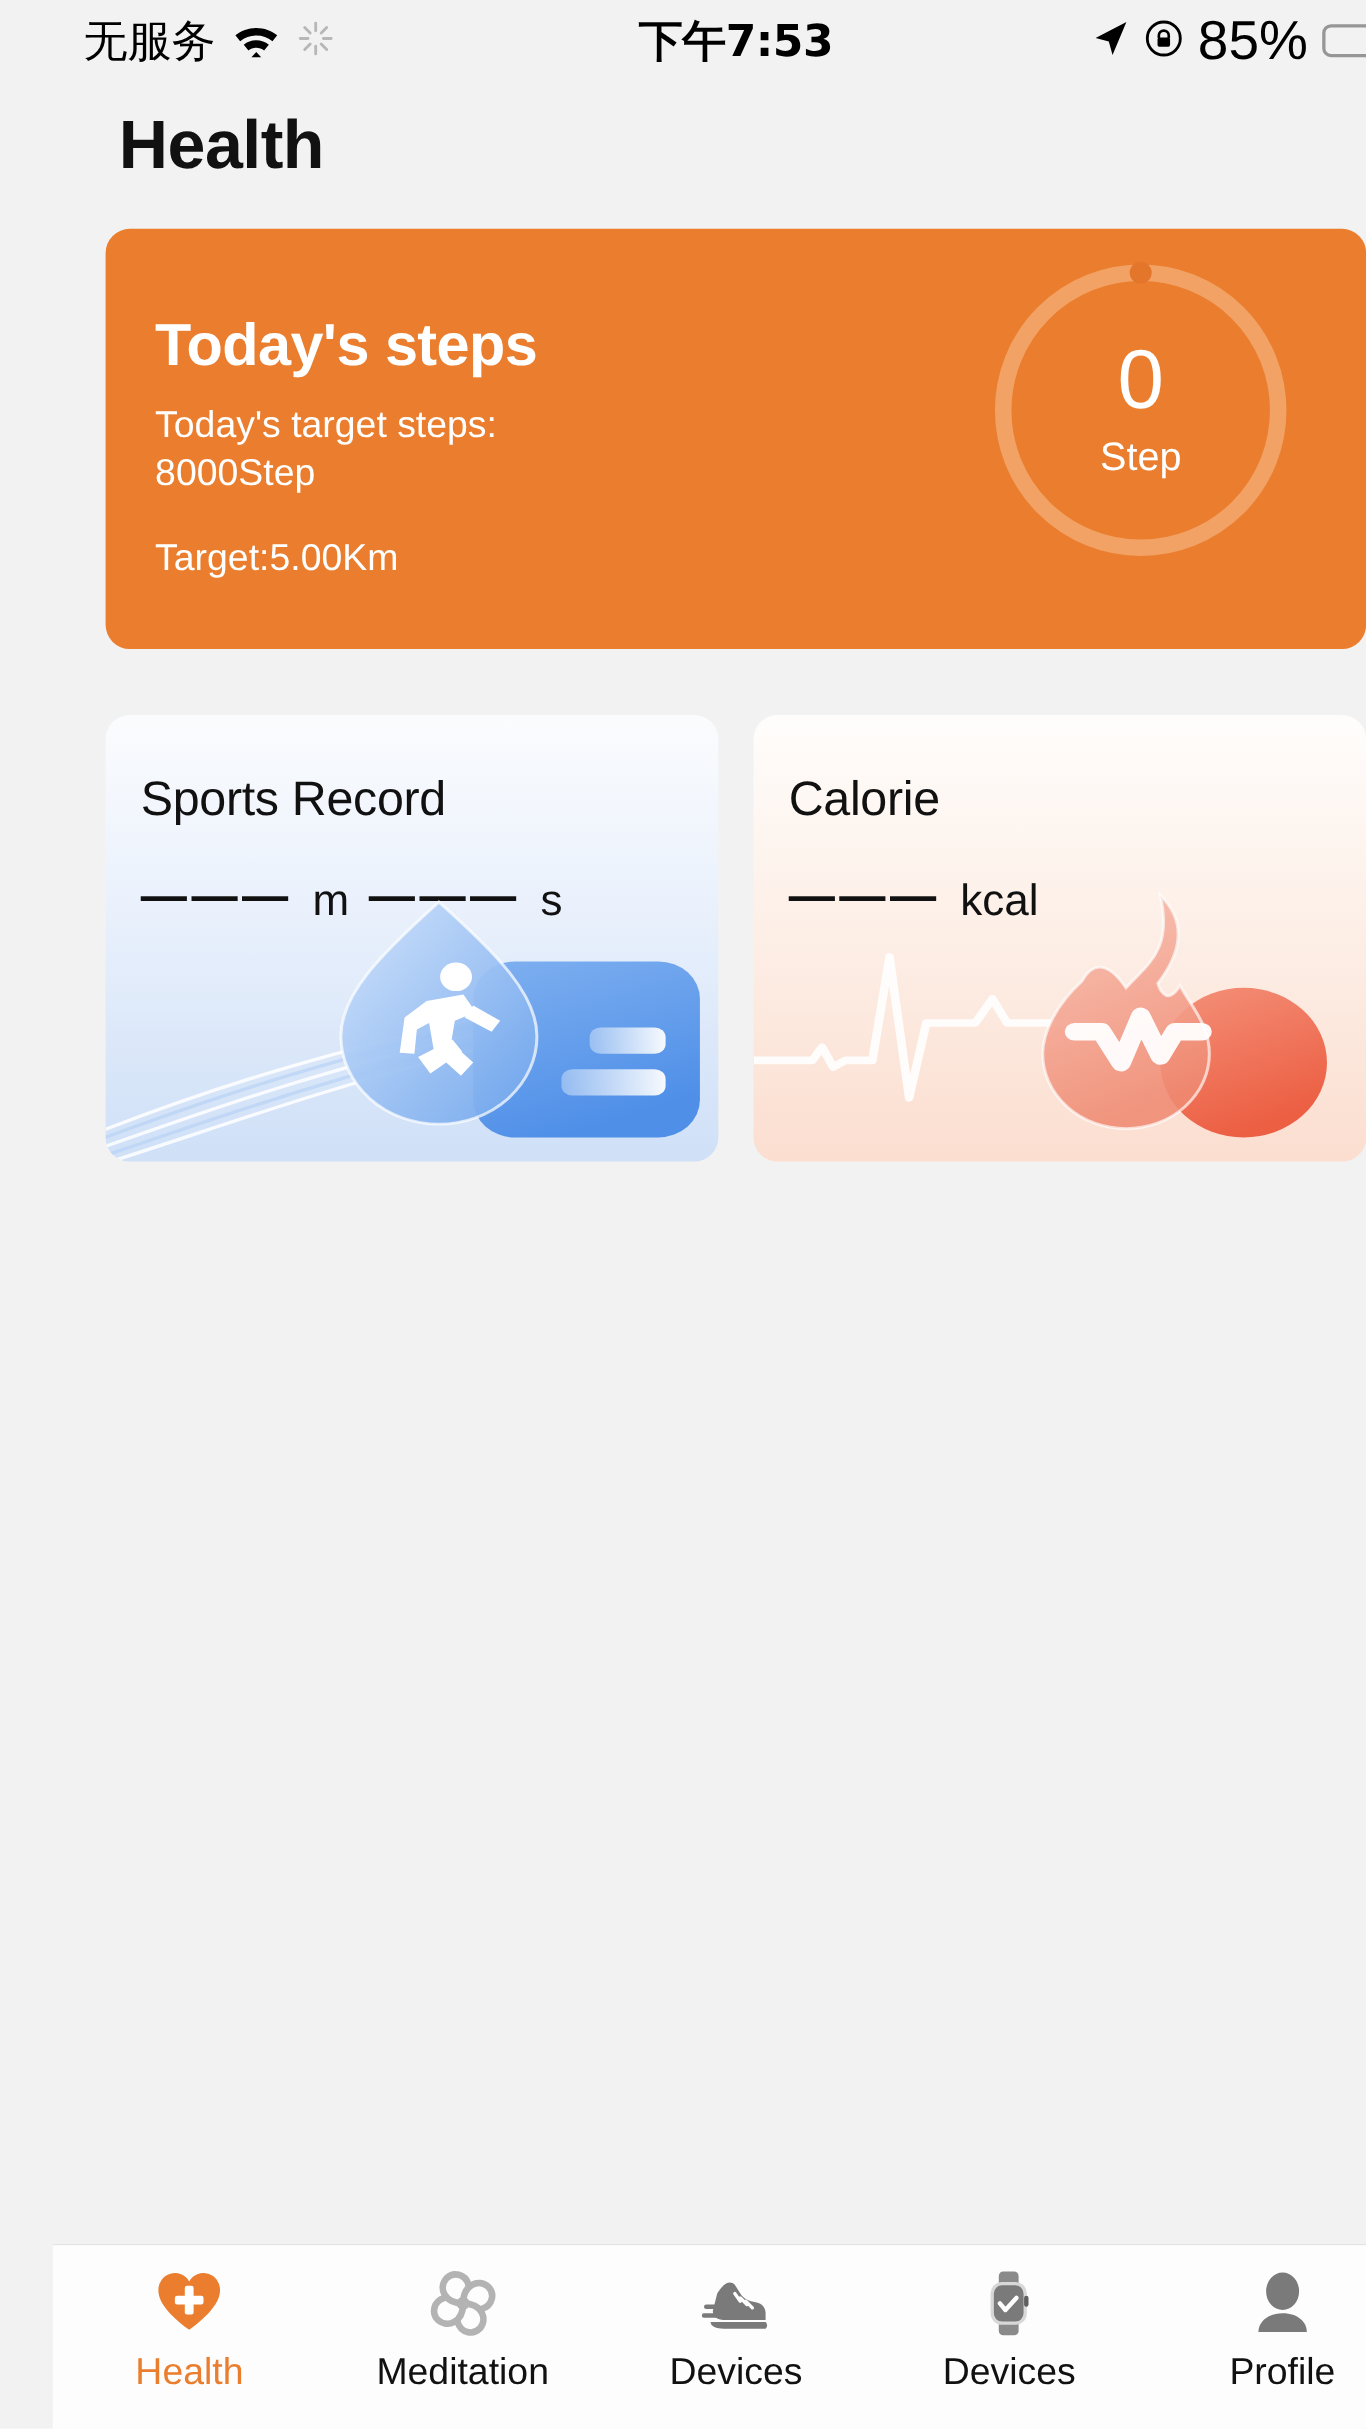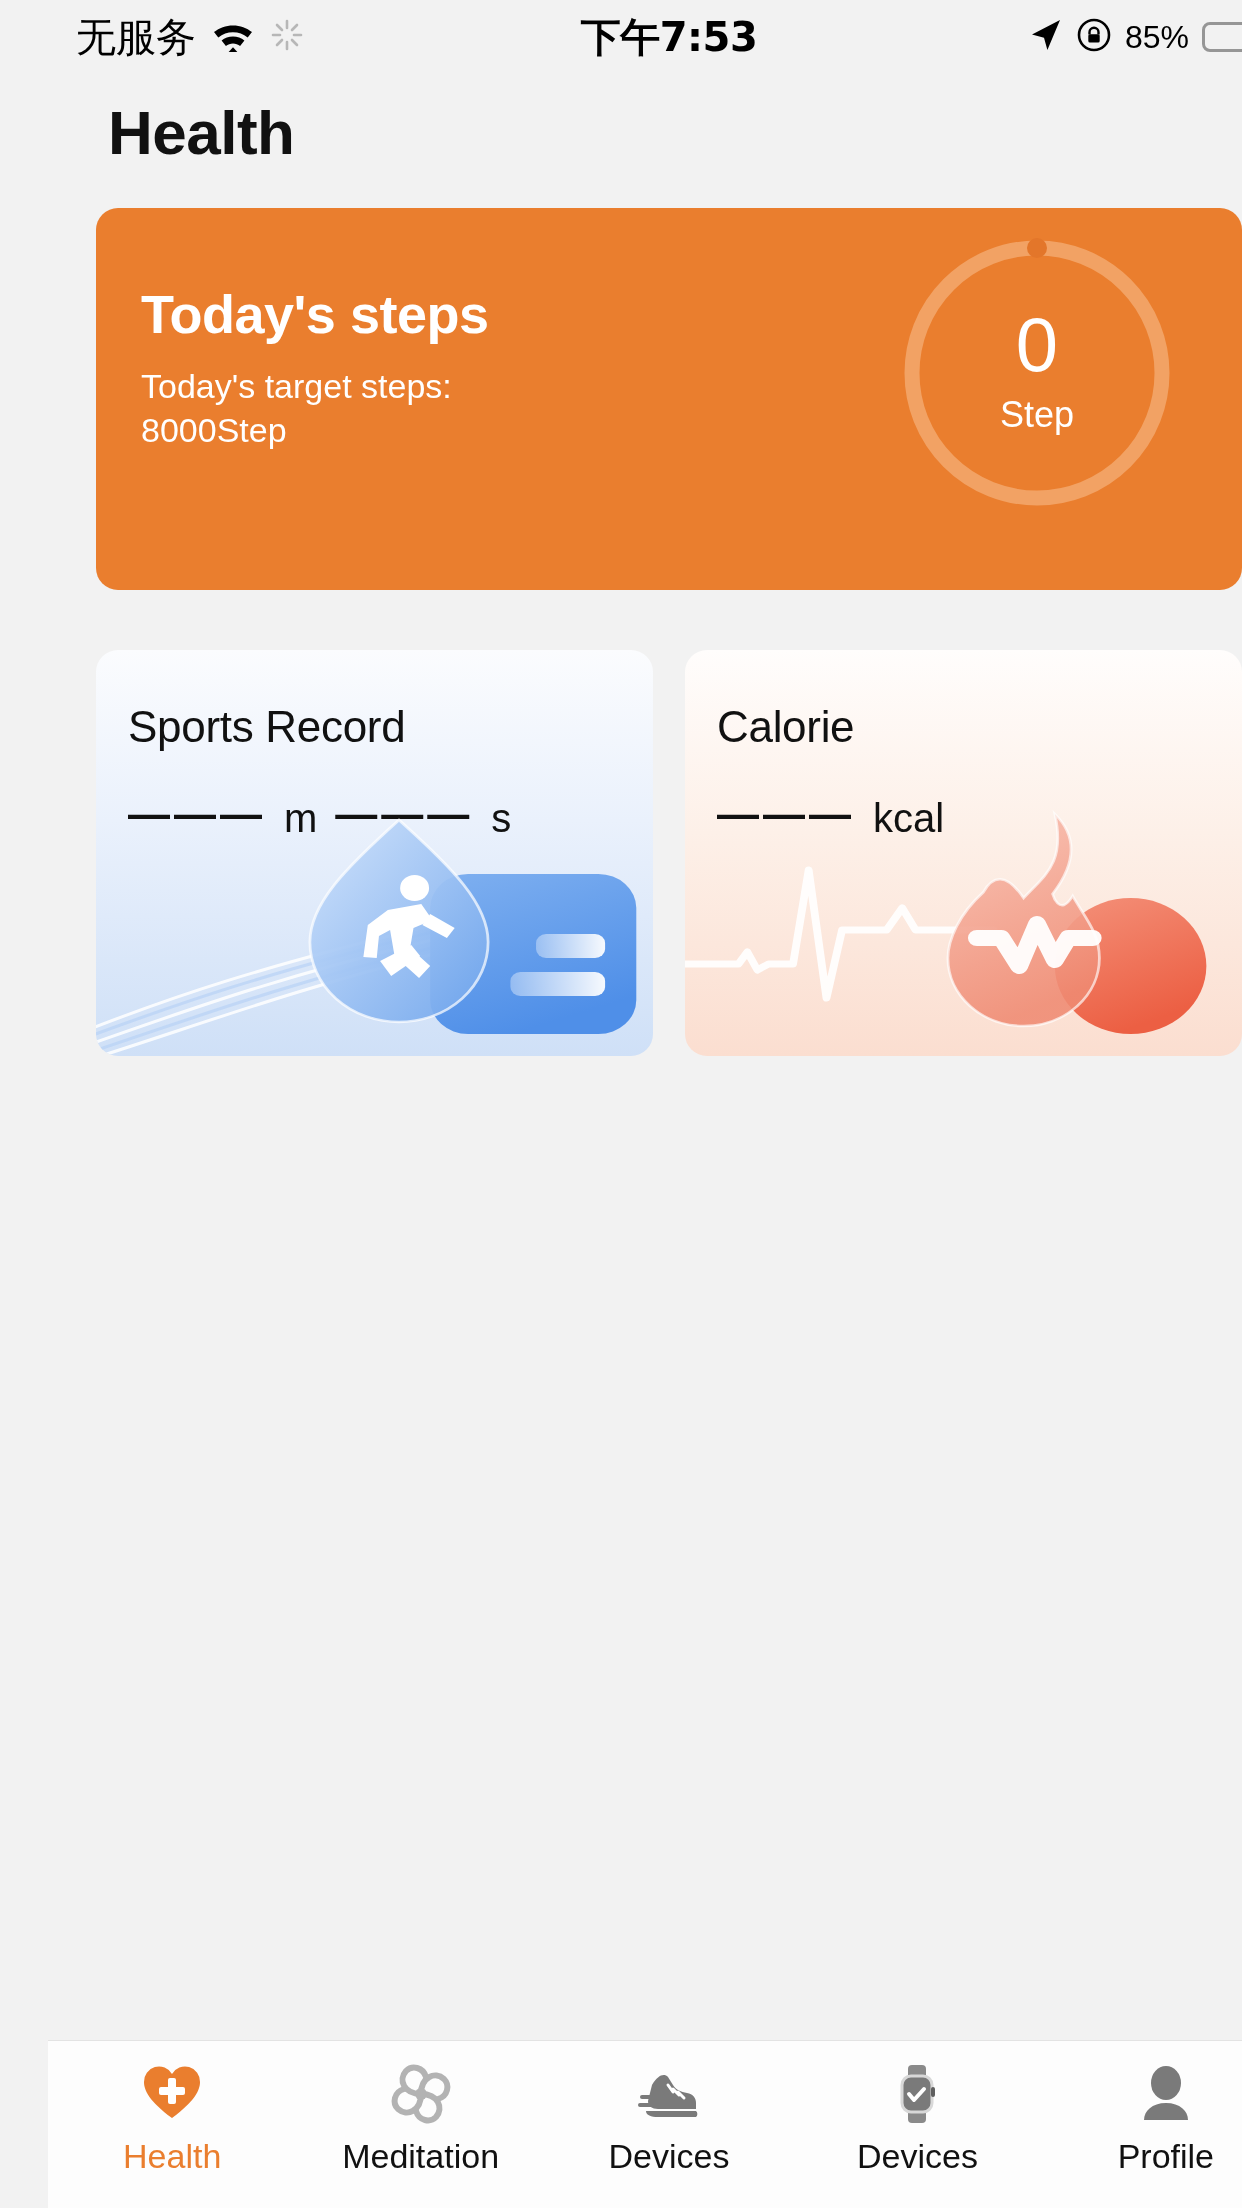--- a/index.html
+++ b/index.html
@@ -57,21 +57,21 @@
     font-family: "DejaVu Sans", sans-serif;
   }
   .sb-right {
     position: absolute;
     right: 26px;
     display: flex;
     align-items: center;
     gap: 13px;
   }
   .sb-battery-text {
-    font-size: 32px;
+    font-size: 50px;
     color: #000;
     font-weight: 400;
     font-family: "Liberation Sans", sans-serif;
   }
   .batt-shell {
     width: 62px;
     height: 30px;
     border: 3px solid rgba(0,0,0,.38);
     border-radius: 8px;
     position: relative;
@@ -332,20 +332,21 @@
   <div class="content">
 
     <div class="steps-card">
       <div class="steps-text">
         <div class="steps-title">Today's steps</div>
         <div class="steps-sub">
           <div>Today's target steps:</div>
           <div>8000Step</div>
         </div>
         <div class="steps-meta">
+          <div>Target:5.00Km</div>
         </div>
       </div>
 
       <div class="ring-wrap">
         <svg width="286" height="286" viewBox="0 0 286 286">
           <circle cx="143" cy="143" r="125" fill="none" stroke="#f2a264" stroke-width="15"></circle>
           <circle cx="143" cy="143" r="10" fill="#e3762a" transform="translate(0,-125)"></circle>
         </svg>
         <div class="ring-center">
           <div class="ring-value">0</div>

